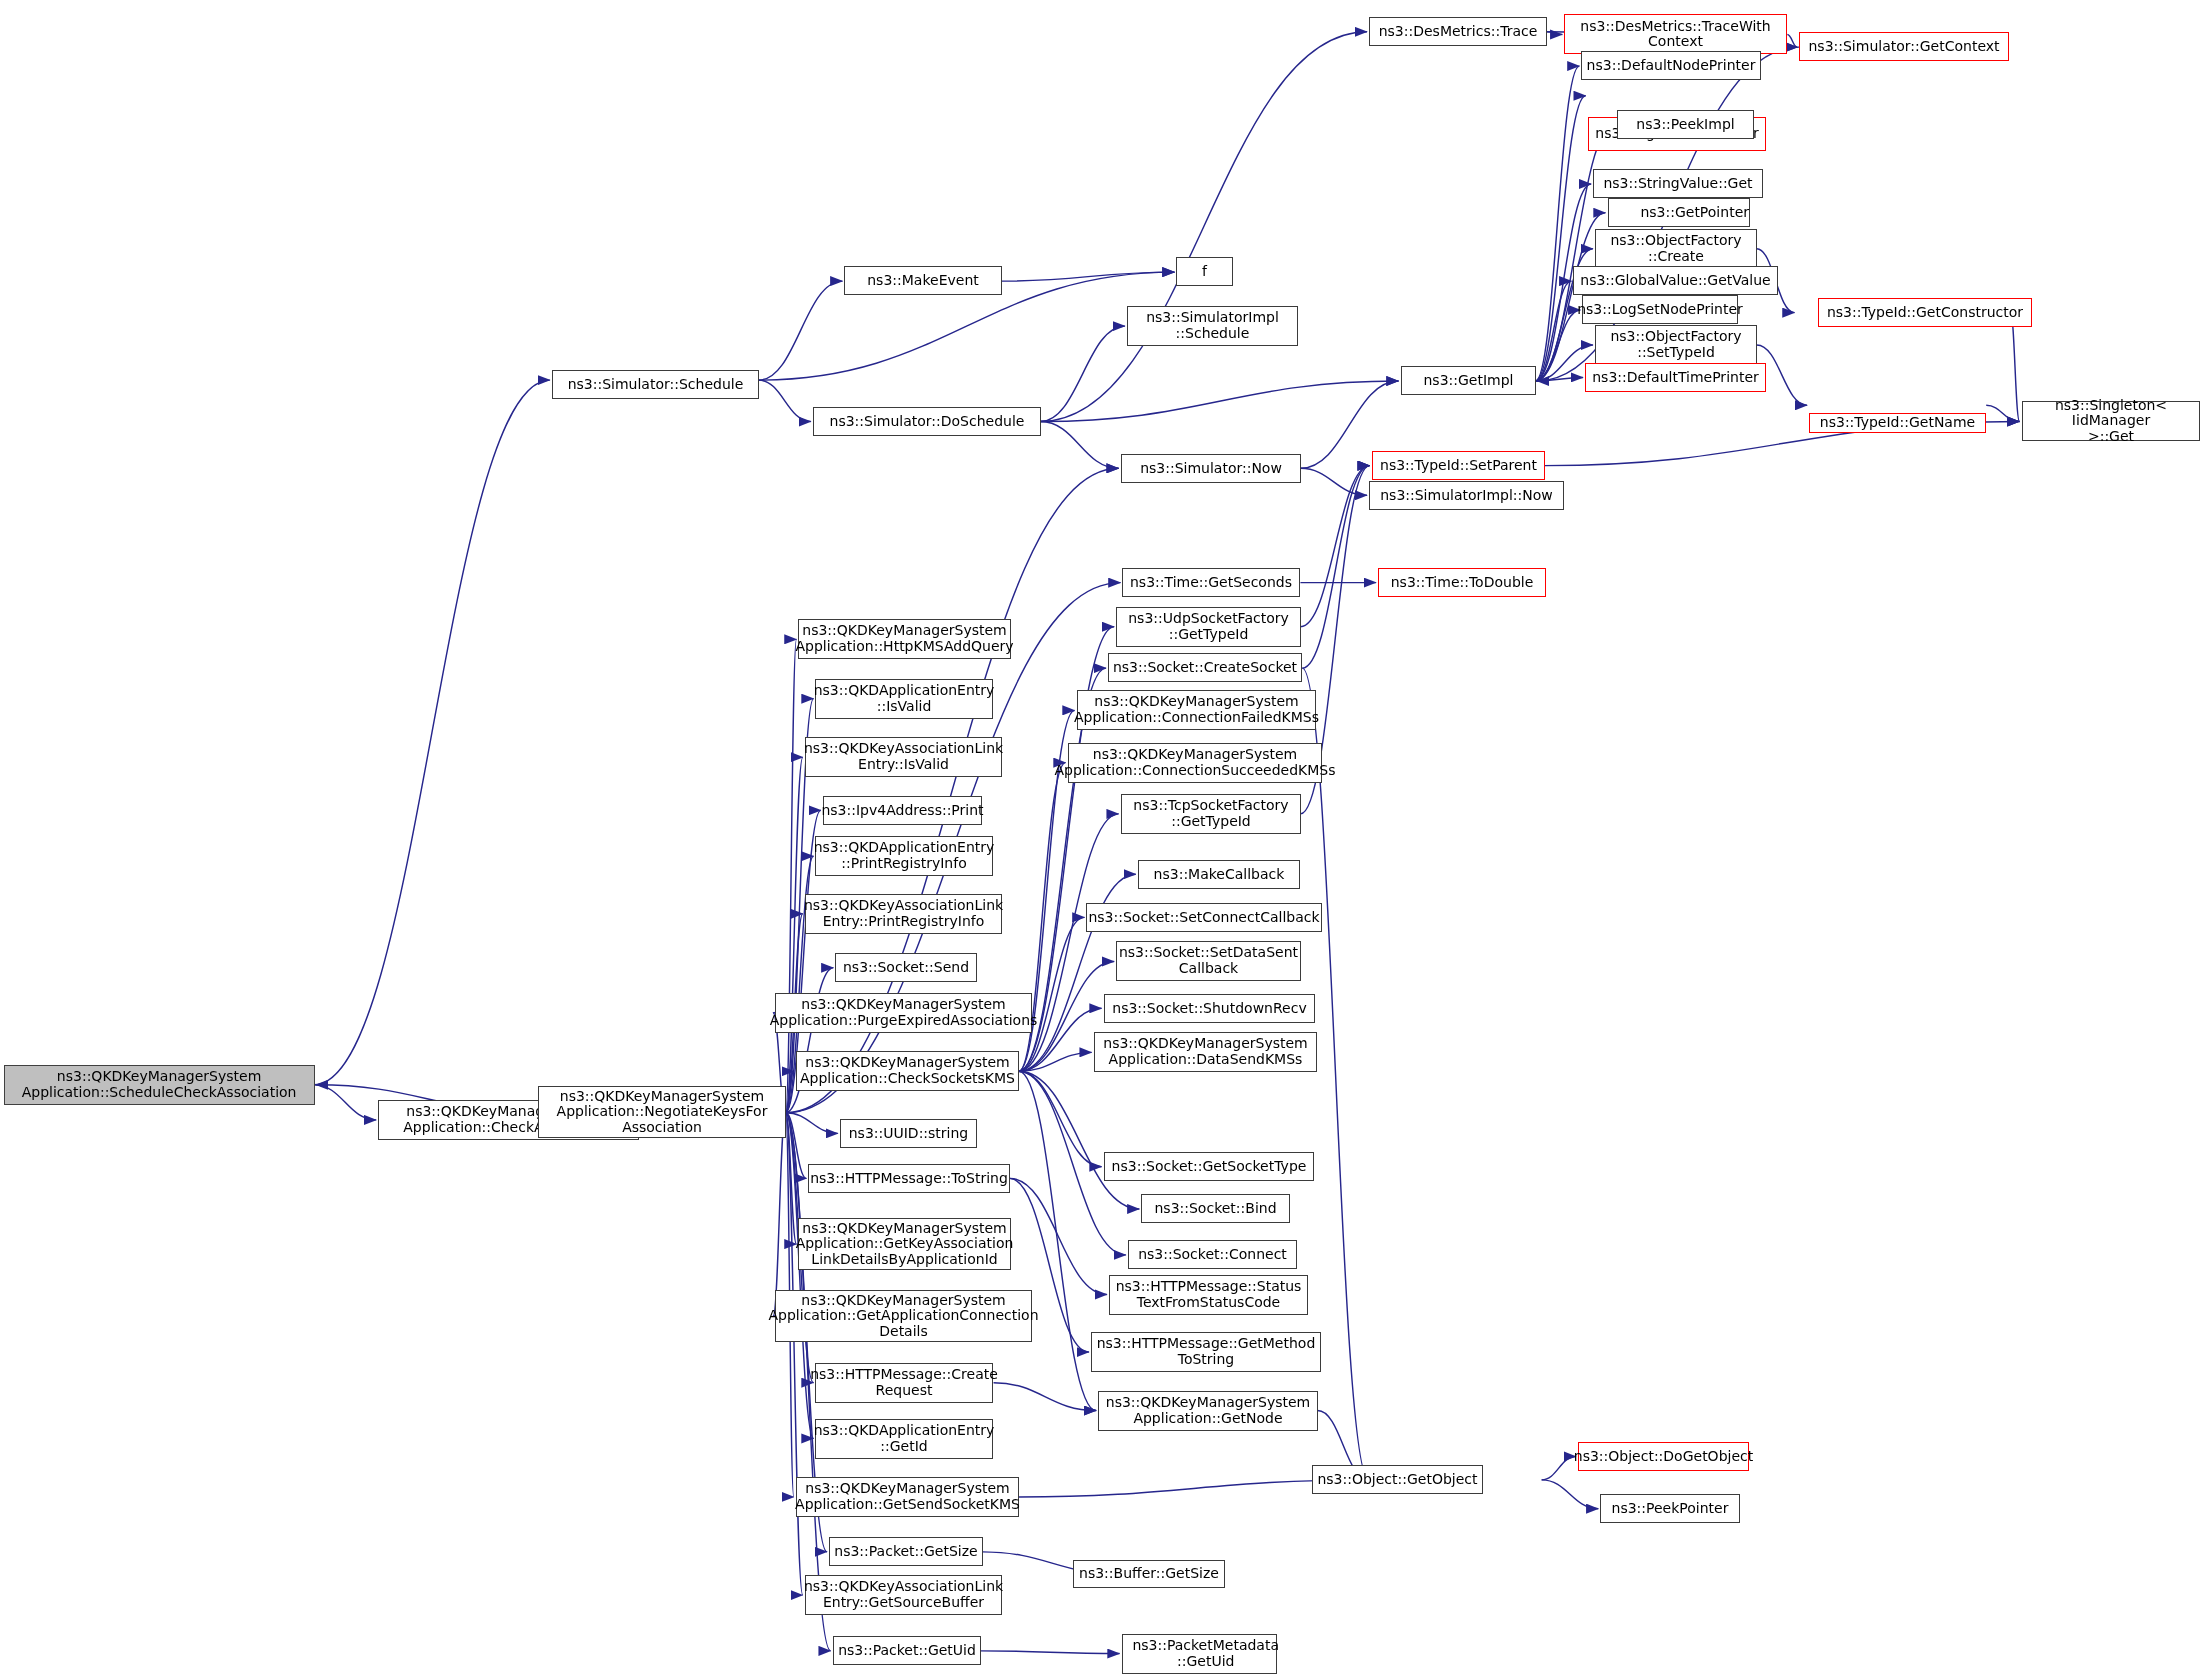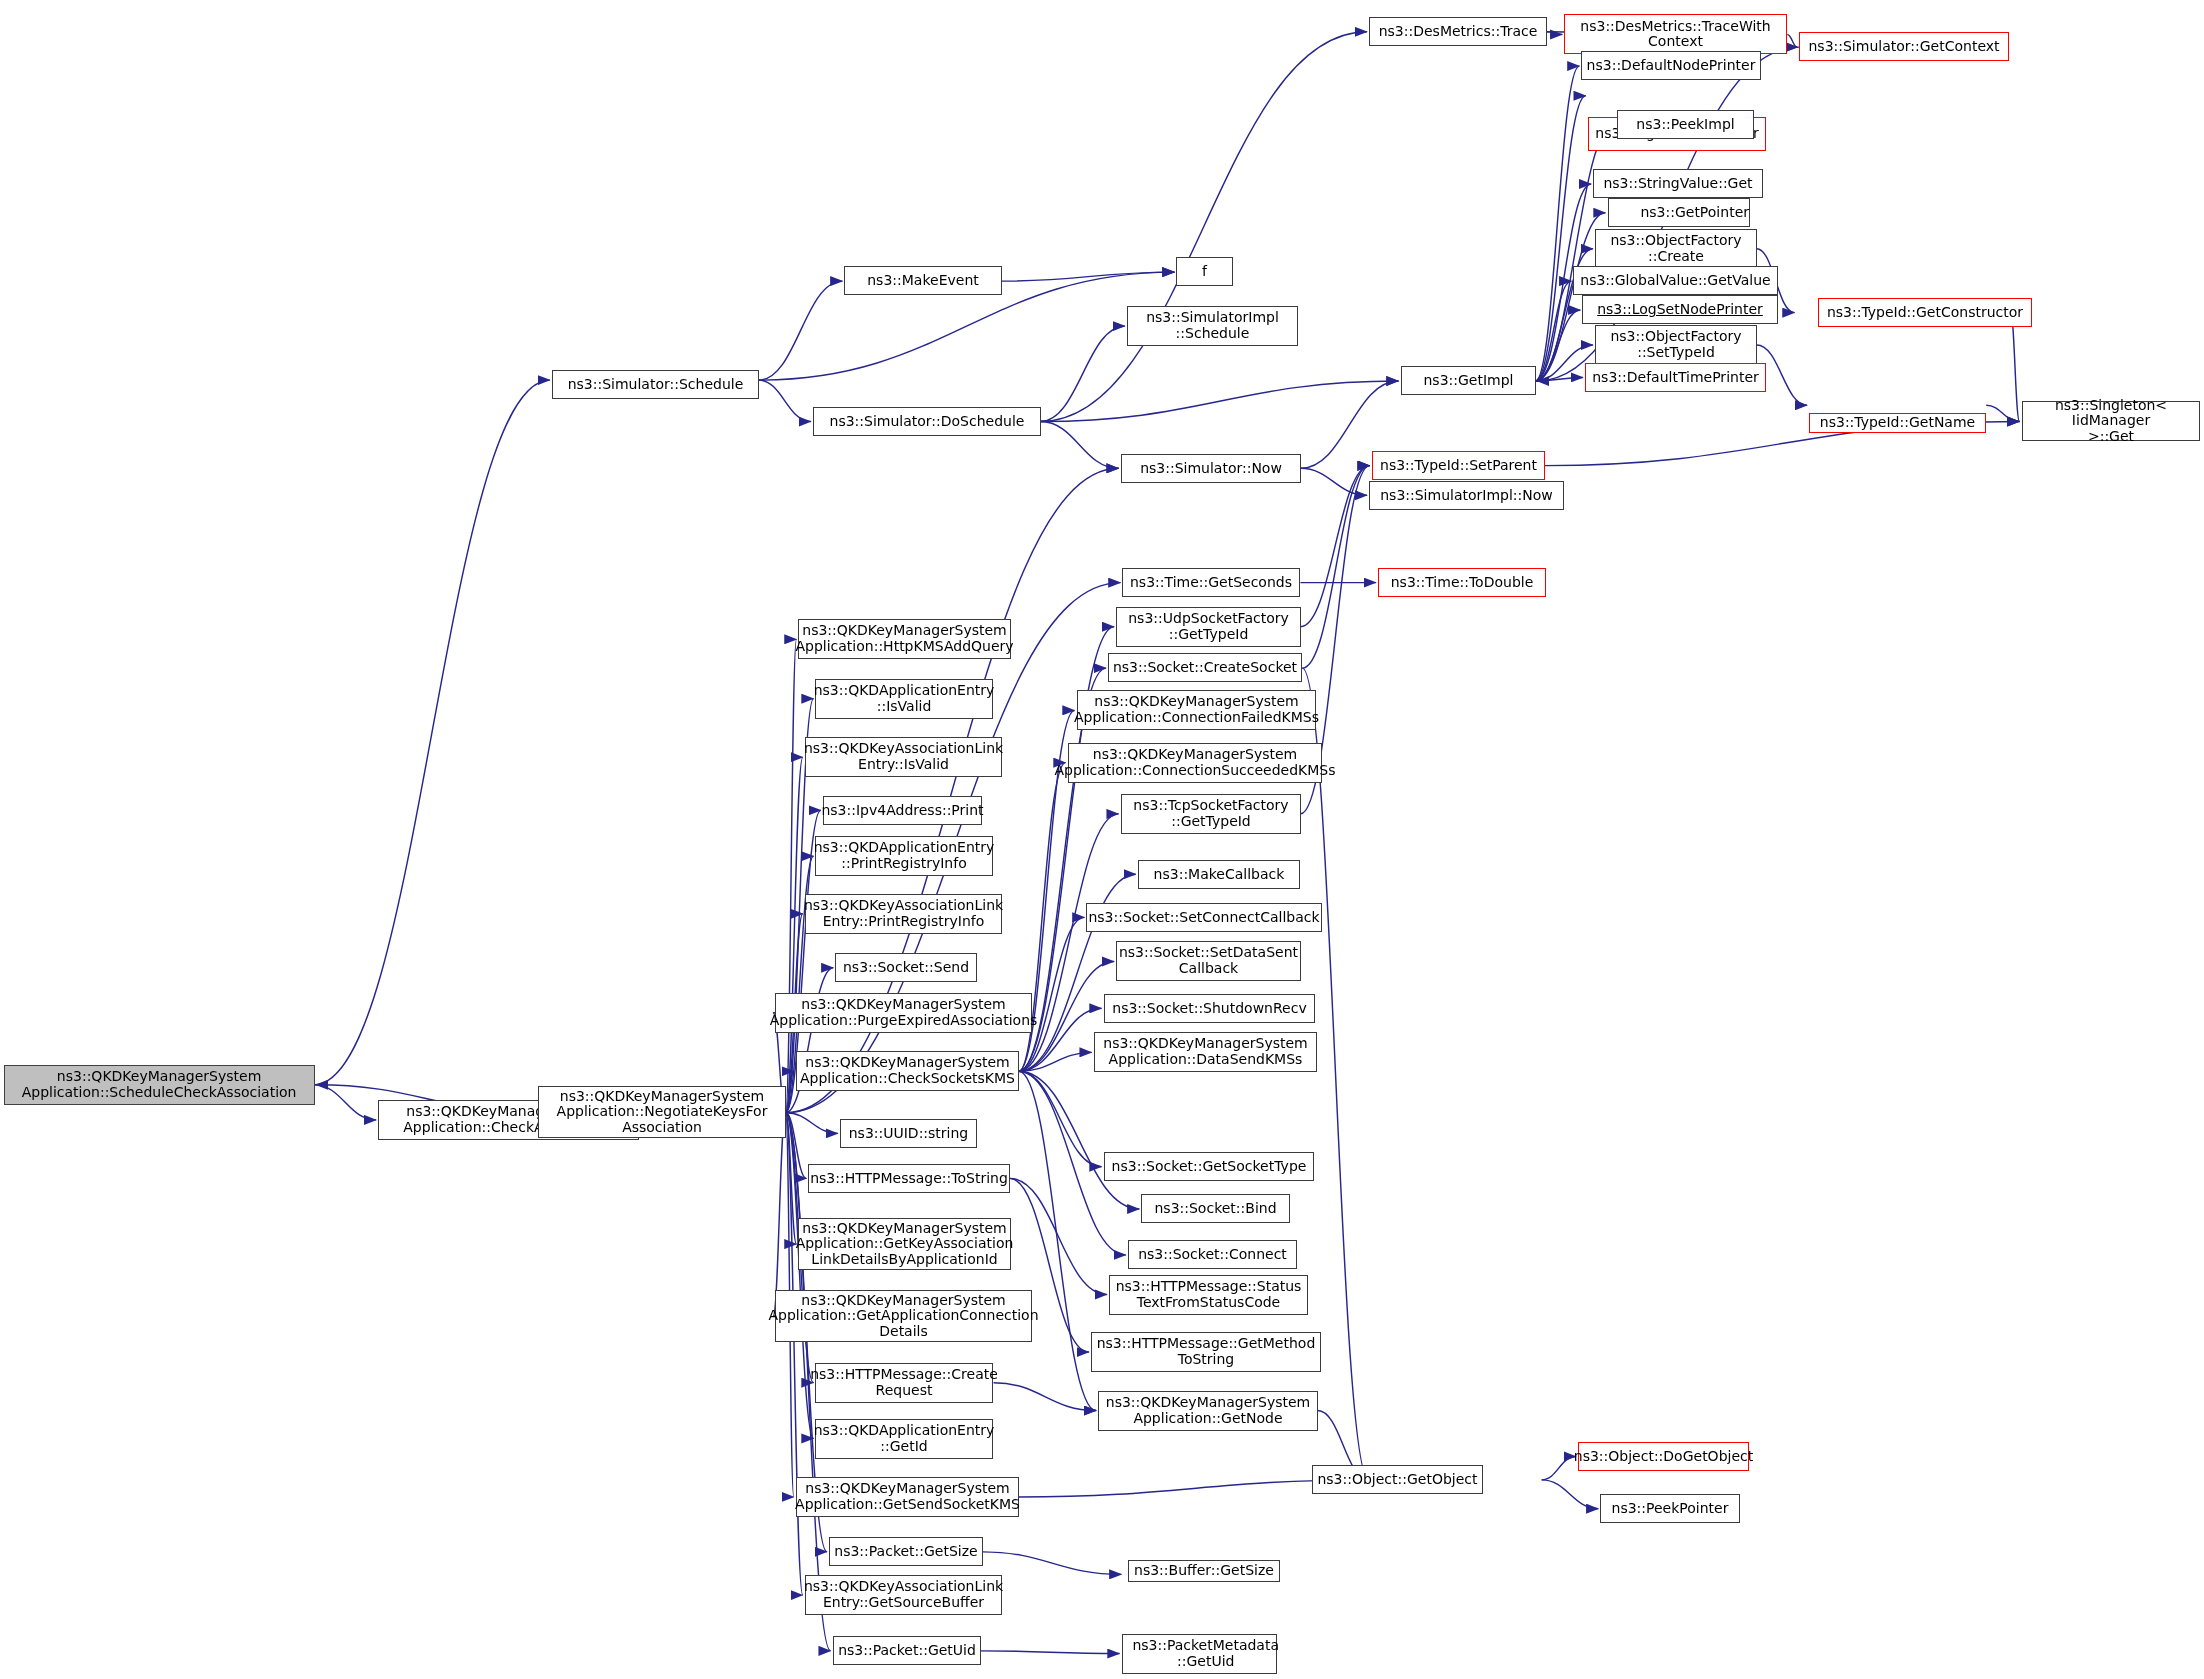--- a/index.html
+++ b/index.html
@@ -130,21 +130,21 @@
 Context</div>
       <div class="node red" style="left: 1799px; top: 32px; width: 210px; height: 29px;">ns3::Simulator::GetContext</div>
       <div class="node" style="left: 1581px; top: 51px; width: 180px; height: 29px;">ns3::DefaultNodePrinter</div>
       <div class="node red" style="left: 1588px; top: 81px; width: 178px; height: 34px; margin-top: 36px;">ns3::LogSetTimePrinter</div>
       <div class="node" style="left: 1617px; top: 110px; width: 137px; height: 29px;">ns3::PeekImpl</div>
       <div class="node" style="left: 1593px; top: 169px; width: 170px; height: 29px;">ns3::StringValue::Get</div>
       <div class="node" style="left: 1608px; top: 198px; width: 142px; height: 29px; padding-left: 35px;">ns3::GetPointer</div>
       <div class="node" style="left: 1595px; top: 229px; width: 162px; height: 40px;">ns3::ObjectFactory
 ::Create</div>
       <div class="node" style="left: 1573px; top: 266px; width: 205px; height: 29px;">ns3::GlobalValue::GetValue</div>
-      <div class="node" style="left: 1582px; top: 295px; width: 196px; height: 29px; text-decoration: underline;">ns3::LogSetNodePrinter</div>
+      <div class="node" style="left: 1582px; top: 295px; width: 156px; height: 29px;">ns3::LogSetNodePrinter</div>
       <div class="node" style="left: 1595px; top: 325px; width: 162px; height: 40px;">ns3::ObjectFactory
 ::SetTypeId</div>
       <div class="node red" style="left: 1585px; top: 363px; width: 181px; height: 29px;">ns3::DefaultTimePrinter</div>
       <div class="node red" style="left: 1797px; top: 298px; width: 214px; height: 29px; margin-left: 21px;">ns3::TypeId::GetConstructor</div>
       <div class="node red" style="left: 1809px; top: 413px; width: 177px; height: 20px;">ns3::TypeId::GetName</div>
       <div class="node" style="left: 2022px; top: 401px; width: 178px; height: 40px;">ns3::Singleton&lt; IidManager
 &gt;::Get</div>
       <div class="node red" style="left: 1372px; top: 451px; width: 173px; height: 29px;">ns3::TypeId::SetParent</div>
       <div class="node" style="left: 1122px; top: 568px; width: 178px; height: 29px;">ns3::Time::GetSeconds</div>
       <div class="node red" style="left: 1378px; top: 568px; width: 168px; height: 29px;">ns3::Time::ToDouble</div>
@@ -203,18 +203,18 @@
 ::GetId</div>
       <div class="node" style="left: 796px; top: 1477px; width: 223px; height: 40px;">ns3::QKDKeyManagerSystem
 Application::GetSendSocketKMS</div>
       <div class="node" style="left: 829px; top: 1537px; width: 154px; height: 29px;">ns3::Packet::GetSize</div>
       <div class="node" style="left: 805px; top: 1575px; width: 197px; height: 40px;">ns3::QKDKeyAssociationLink
 Entry::GetSourceBuffer</div>
       <div class="node" style="left: 833px; top: 1636px; width: 148px; height: 29px;">ns3::Packet::GetUid</div>
       <div class="node" style="left: 1312px; top: 1465px; width: 171px; height: 29px;">ns3::Object::GetObject</div>
       <div class="node red" style="left: 1578px; top: 1442px; width: 171px; height: 29px;">ns3::Object::DoGetObject</div>
       <div class="node" style="left: 1600px; top: 1494px; width: 140px; height: 29px;">ns3::PeekPointer</div>
-      <div class="node" style="left: 1128px; top: 1560px; width: 152px; height: 22px;">ns3::Buffer::GetSize</div>
+      <div class="node" style="left: 1073px; top: 1560px; width: 152px; height: 28px;">ns3::Buffer::GetSize</div>
       <div class="node" style="left: 1122px; top: 1634px; width: 155px; height: 40px; padding-left: 16px;">ns3::PacketMetadata
 ::GetUid</div>
     </div>
 </div>
 
 
 </body></html>

